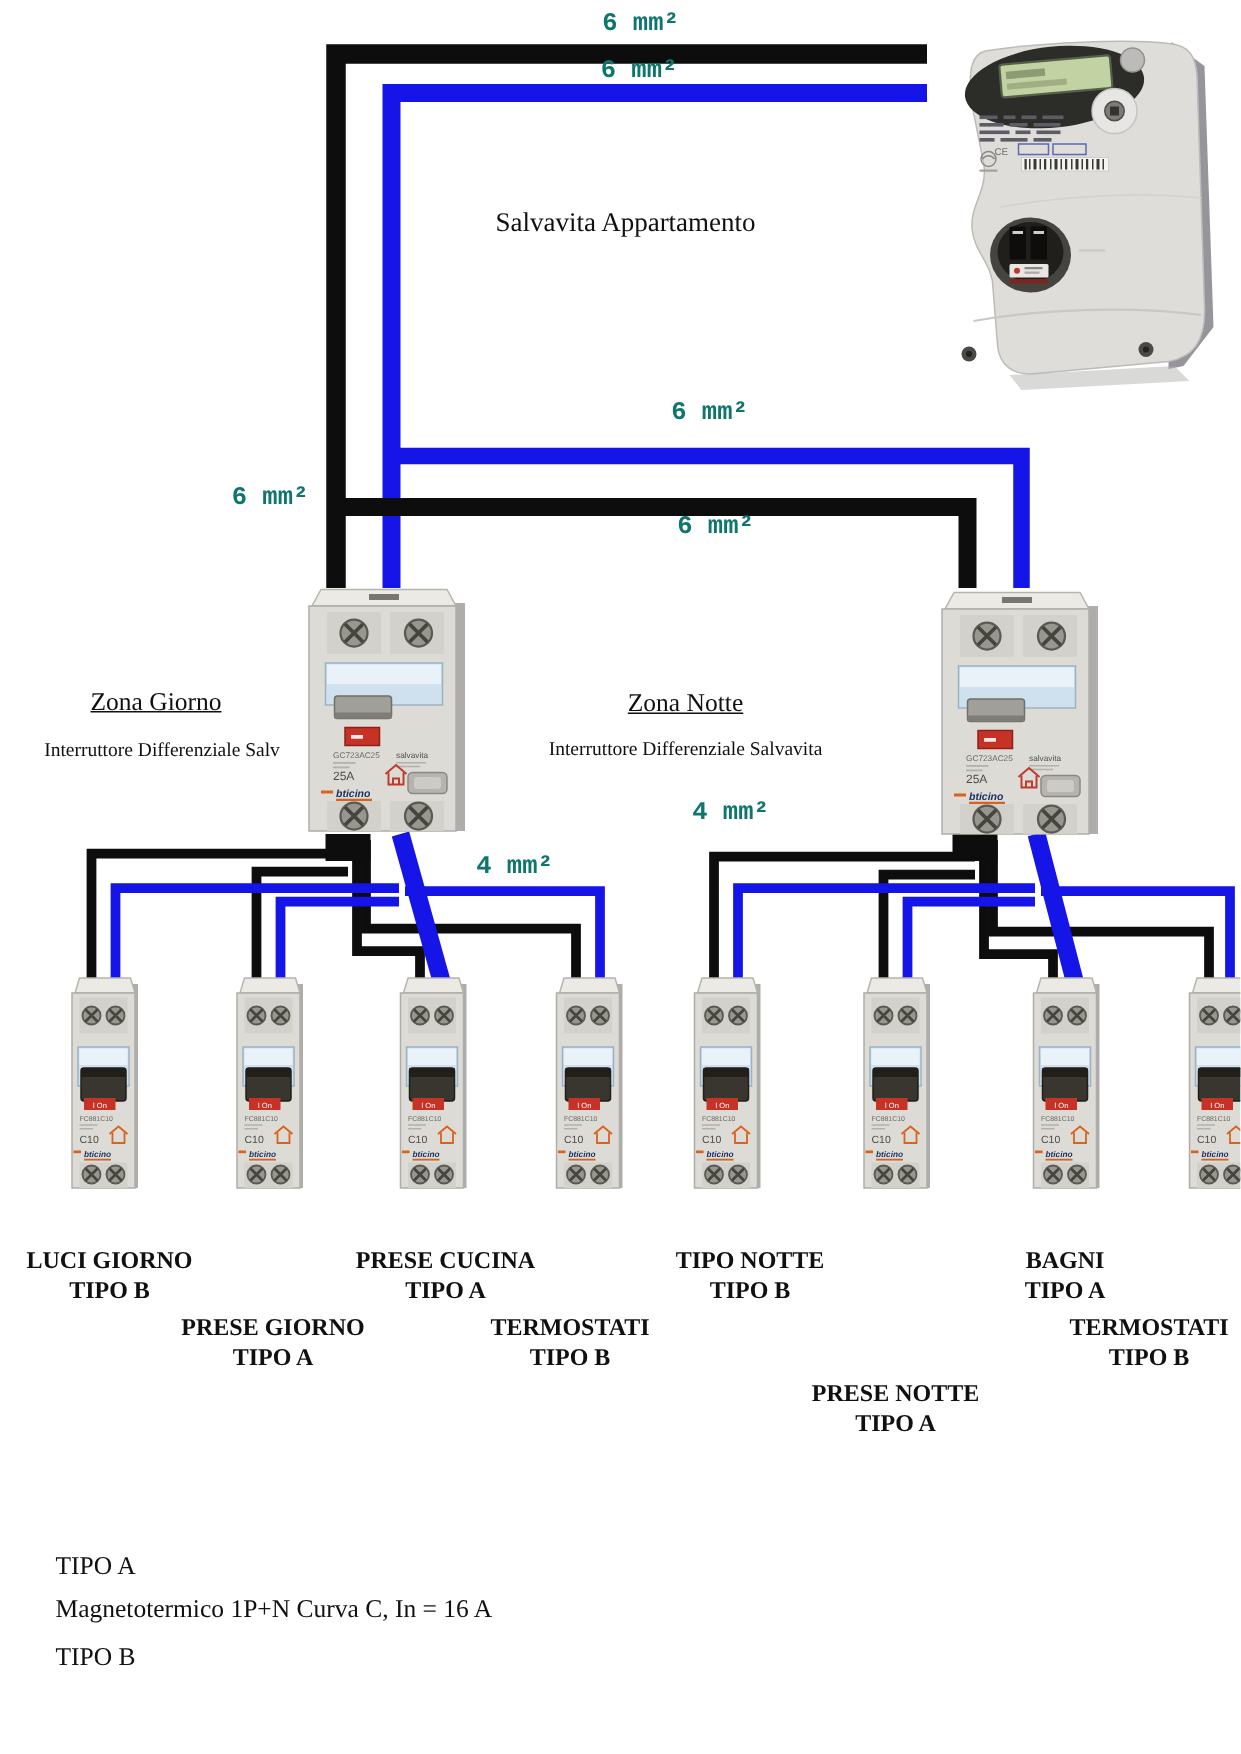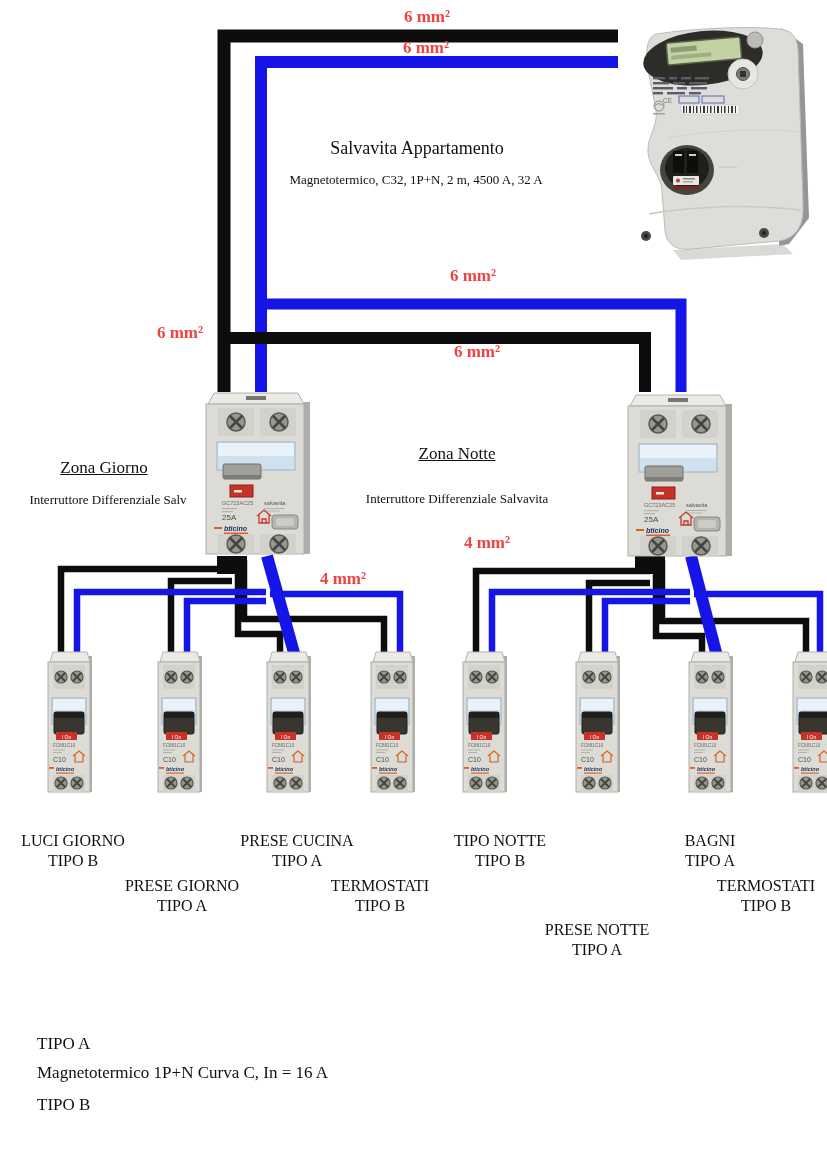--- a/index.html
+++ b/index.html
@@ -3,29 +3,29 @@
 <meta charset="utf-8">
 <style>
   html,body{margin:0;padding:0;background:#ffffff;}
   .page{position:relative;width:827px;height:1169px;background:#fff;overflow:hidden;
         font-family:"Liberation Serif",serif;color:#101010;}
   svg{display:block;}
   .wires{position:absolute;left:0;top:0;z-index:1;}
   .meter{position:absolute;left:633px;top:18px;z-index:2;}
   .rcd-svg,.mcb-svg{position:absolute;z-index:3;}
   .wlabel{position:absolute;transform:translateX(-50%);z-index:4;white-space:nowrap;
-          font-family:Liberation Serif, serif;font-weight:bold;font-size:17px;color:#ef4444;}
+          font-family:Liberation Mono, monospace;font-weight:bold;font-size:17px;color:#0f766e;}
   .title{position:absolute;left:417px;top:138px;transform:translateX(-50%);
          font-size:18px;z-index:4;white-space:nowrap;}
   .subtitle{position:absolute;left:416px;top:172px;transform:translateX(-50%);
             font-size:13px;z-index:4;white-space:nowrap;}
   .zone-title{position:absolute;transform:translateX(-50%);font-size:17px;z-index:4;white-space:nowrap;text-decoration:underline;}
   .zone-desc{position:absolute;transform:translateX(-50%);font-size:13px;z-index:4;white-space:nowrap;}
   .circuit{position:absolute;transform:translateX(-50%);text-align:center;
-           font-size:16px;line-height:20px;z-index:4;white-space:nowrap;}
+           font-size:16px;line-height:20px;z-index:4;white-space:nowrap;font-weight:bold;}
   .legend-line{position:absolute;left:37px;font-size:17px;z-index:4;white-space:nowrap;}
 </style>
 </head>
 <body>
 
 <div class="page">
 
   <svg class="wires" width="827" height="1169" viewBox="0 0 827 1169">
 
     <path d="M261 304 H681 V392" fill="none" stroke-width="11" stroke="#1515e8"></path>
@@ -257,25 +257,24 @@
 
   <div class="wlabel" style="left:427px;top:7px">6 mm²</div>
   <div class="wlabel" style="left:426px;top:38px">6 mm²</div>
   <div class="wlabel" style="left:473px;top:266px">6 mm²</div>
   <div class="wlabel" style="left:180px;top:323px">6 mm²</div>
   <div class="wlabel" style="left:477px;top:342px">6 mm²</div>
   <div class="wlabel" style="left:343px;top:569px">4 mm²</div>
   <div class="wlabel" style="left:487px;top:533px">4 mm²</div>
 
   <div class="title">Salvavita Appartamento</div>
-  <div class="subtitle">Magnetotermico, C32, 1P+N, 2 m, 4500 A, 32 A</div>
 
   <div class="zone-title" style="left:104px;top:458px">Zona Giorno</div>
   <div class="zone-desc" style="left:108px;top:492px">Interruttore Differenziale Salv</div>
-  <div class="zone-title" style="left:457px;top:444px">Zona Notte</div>
+  <div class="zone-title" style="left:457px;top:459px">Zona Notte</div>
   <div class="zone-desc" style="left:457px;top:491px">Interruttore Differenziale Salvavita</div>
 
   <div class="circuit" style="left:73px;top:831px"><span>LUCI GIORNO</span><br><span>TIPO B</span></div>
   <div class="circuit" style="left:182px;top:876px"><span>PRESE GIORNO</span><br><span>TIPO A</span></div>
   <div class="circuit" style="left:297px;top:831px"><span>PRESE CUCINA</span><br><span>TIPO A</span></div>
   <div class="circuit" style="left:380px;top:876px"><span>TERMOSTATI</span><br><span>TIPO B</span></div>
   <div class="circuit" style="left:500px;top:831px"><span>TIPO NOTTE</span><br><span>TIPO B</span></div>
   <div class="circuit" style="left:597px;top:920px"><span>PRESE NOTTE</span><br><span>TIPO A</span></div>
   <div class="circuit" style="left:710px;top:831px"><span>BAGNI</span><br><span>TIPO A</span></div>
   <div class="circuit" style="left:766px;top:876px"><span>TERMOSTATI</span><br><span>TIPO B</span></div>

